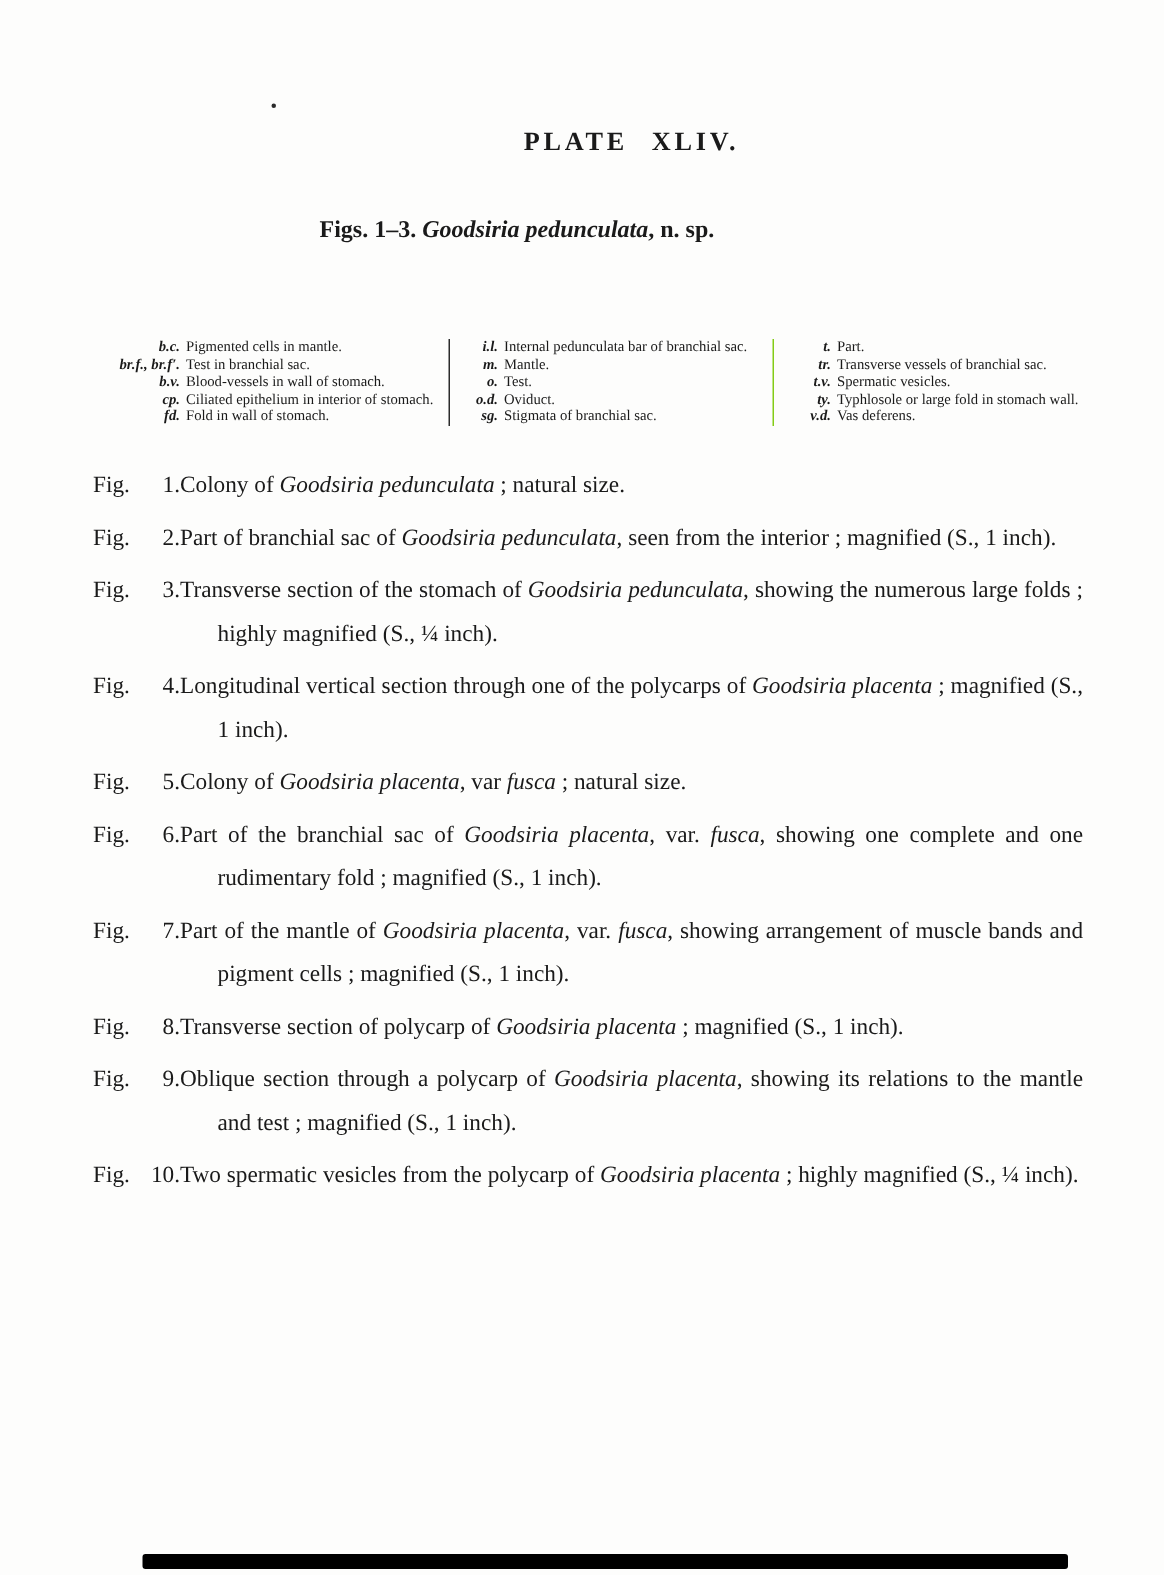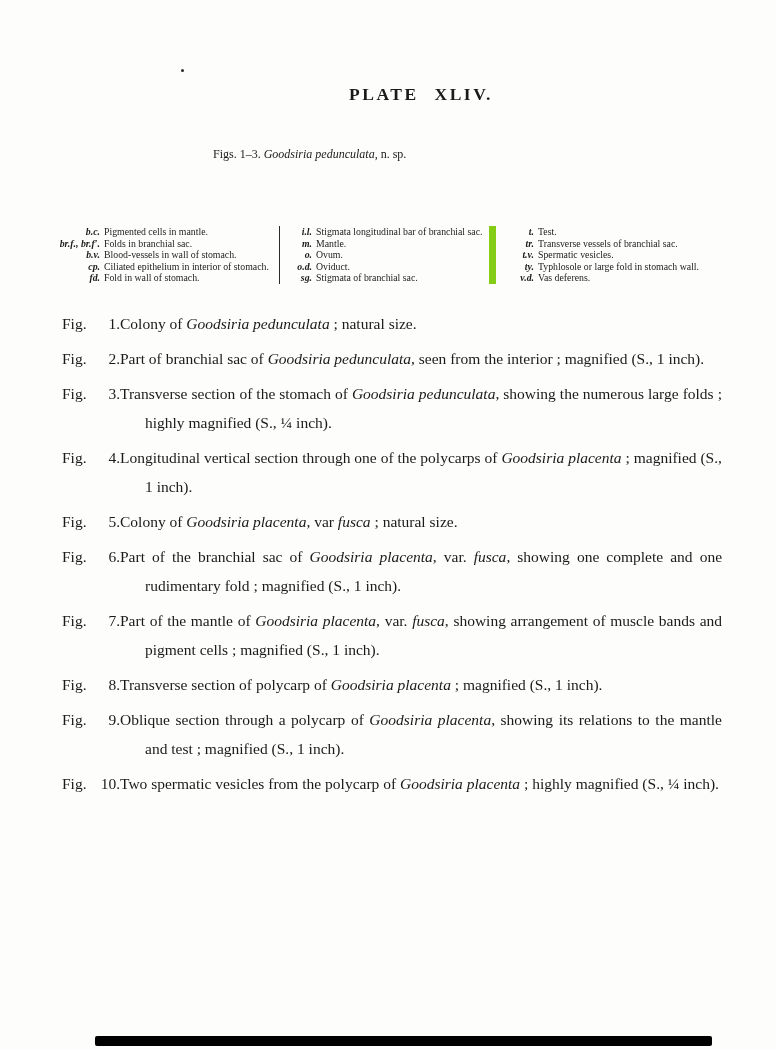--- a/index.html
+++ b/index.html
@@ -8,32 +8,32 @@
     background:#fdfdfc;color:#1a1a1a;
     font-family:"Liberation Serif","DejaVu Serif",serif;
   }
   .sheet{position:absolute;inset:0;}
   .speck{position:absolute;left:181px;top:69px;width:3px;height:3px;border-radius:50%;background:#2a2a2a;}
   .title{
     position:absolute;top:84px;left:0;width:100%;margin:0;
     text-align:center;font-size:17.5px;font-weight:bold;
     letter-spacing:2.5px;word-spacing:9px;padding-left:33px;
   }
-  .figlist{position:absolute;top:141px;left:213px;font-size:12px;line-height:26px;}
+  .figlist{position:absolute;top:141px;left:213px;font-size:16px;line-height:26px;font-weight:bold;}
   .figline{white-space:nowrap;}
   .it{font-style:italic;}
   
   .key{
     position:absolute;top:226px;left:55px;width:667px;
     display:flex;align-items:stretch;
     font-size:9.8px;line-height:11.6px;
   }
   .key-col{box-sizing:border-box;}
-  .key-col:nth-child(1){width:225px;border-right:1px solid #2b2b2b;padding-right:3px;}
-  .key-col:nth-child(2){width:216px;border-right:7px solid #84cc16;padding-left:5px;padding-right:3px;}
+  .key-col:nth-child(1){width:225px;border-right:1px solid #2b2b2b;padding-right:3px;margin-left:20px;}
+  .key-col:nth-child(2){width:216px;border-right:1px solid #84cc16;padding-left:5px;padding-right:3px;}
   .key-col:nth-child(3){flex:1;padding-left:6px;}
   .key-entry{display:flex;align-items:flex-start;}
   .key-abbr{flex:none;text-align:right;font-style:italic;font-weight:bold;margin-right:4px;}
   .key-col:nth-child(1) .key-abbr{width:45px;}
   .key-col:nth-child(2) .key-abbr{width:27px;}
   .key-col:nth-child(3) .key-abbr{width:32px;}
   .key-desc{flex:1;padding-left:16px;text-indent:-16px;}
   
   .captions{position:absolute;top:309px;left:62px;width:660px;}
   .caption{display:flex;margin-bottom:6px;font-size:15.5px;line-height:29px;}
@@ -55,21 +55,21 @@
 </div>
   <div class="key" id="key">
   <div class="key-col">
   <div class="key-entry">
     <span class="key-abbr">b.c.</span>
     <span class="key-desc">Pigmented cells in mantle.</span>
   </div>
 
   <div class="key-entry">
     <span class="key-abbr">br.f., br.f′.</span>
-    <span class="key-desc">Folds in branchial sac.</span>
+    <span class="key-desc">Test in branchial sac.</span>
   </div>
 
   <div class="key-entry">
     <span class="key-abbr">b.v.</span>
     <span class="key-desc">Blood-vessels in wall of stomach.</span>
   </div>
 
   <div class="key-entry">
     <span class="key-abbr">cp.</span>
     <span class="key-desc">Ciliated epithelium in interior of stomach.</span>
@@ -77,48 +77,48 @@
 
   <div class="key-entry">
     <span class="key-abbr">fd.</span>
     <span class="key-desc">Fold in wall of stomach.</span>
   </div>
 </div>
 
   <div class="key-col">
   <div class="key-entry">
     <span class="key-abbr">i.l.</span>
-    <span class="key-desc">Stigmata longitudinal bar of branchial sac.</span>
+    <span class="key-desc">Internal pedunculata bar of branchial sac.</span>
   </div>
 
   <div class="key-entry">
     <span class="key-abbr">m.</span>
     <span class="key-desc">Mantle.</span>
   </div>
 
   <div class="key-entry">
     <span class="key-abbr">o.</span>
-    <span class="key-desc">Ovum.</span>
+    <span class="key-desc">Test.</span>
   </div>
 
   <div class="key-entry">
     <span class="key-abbr">o.d.</span>
     <span class="key-desc">Oviduct.</span>
   </div>
 
   <div class="key-entry">
     <span class="key-abbr">sg.</span>
     <span class="key-desc">Stigmata of branchial sac.</span>
   </div>
 </div>
 
   <div class="key-col">
   <div class="key-entry">
     <span class="key-abbr">t.</span>
-    <span class="key-desc">Test.</span>
+    <span class="key-desc">Part.</span>
   </div>
 
   <div class="key-entry">
     <span class="key-abbr">tr.</span>
     <span class="key-desc">Transverse vessels of branchial sac.</span>
   </div>
 
   <div class="key-entry">
     <span class="key-abbr">t.v.</span>
     <span class="key-desc">Spermatic vesicles.</span>

